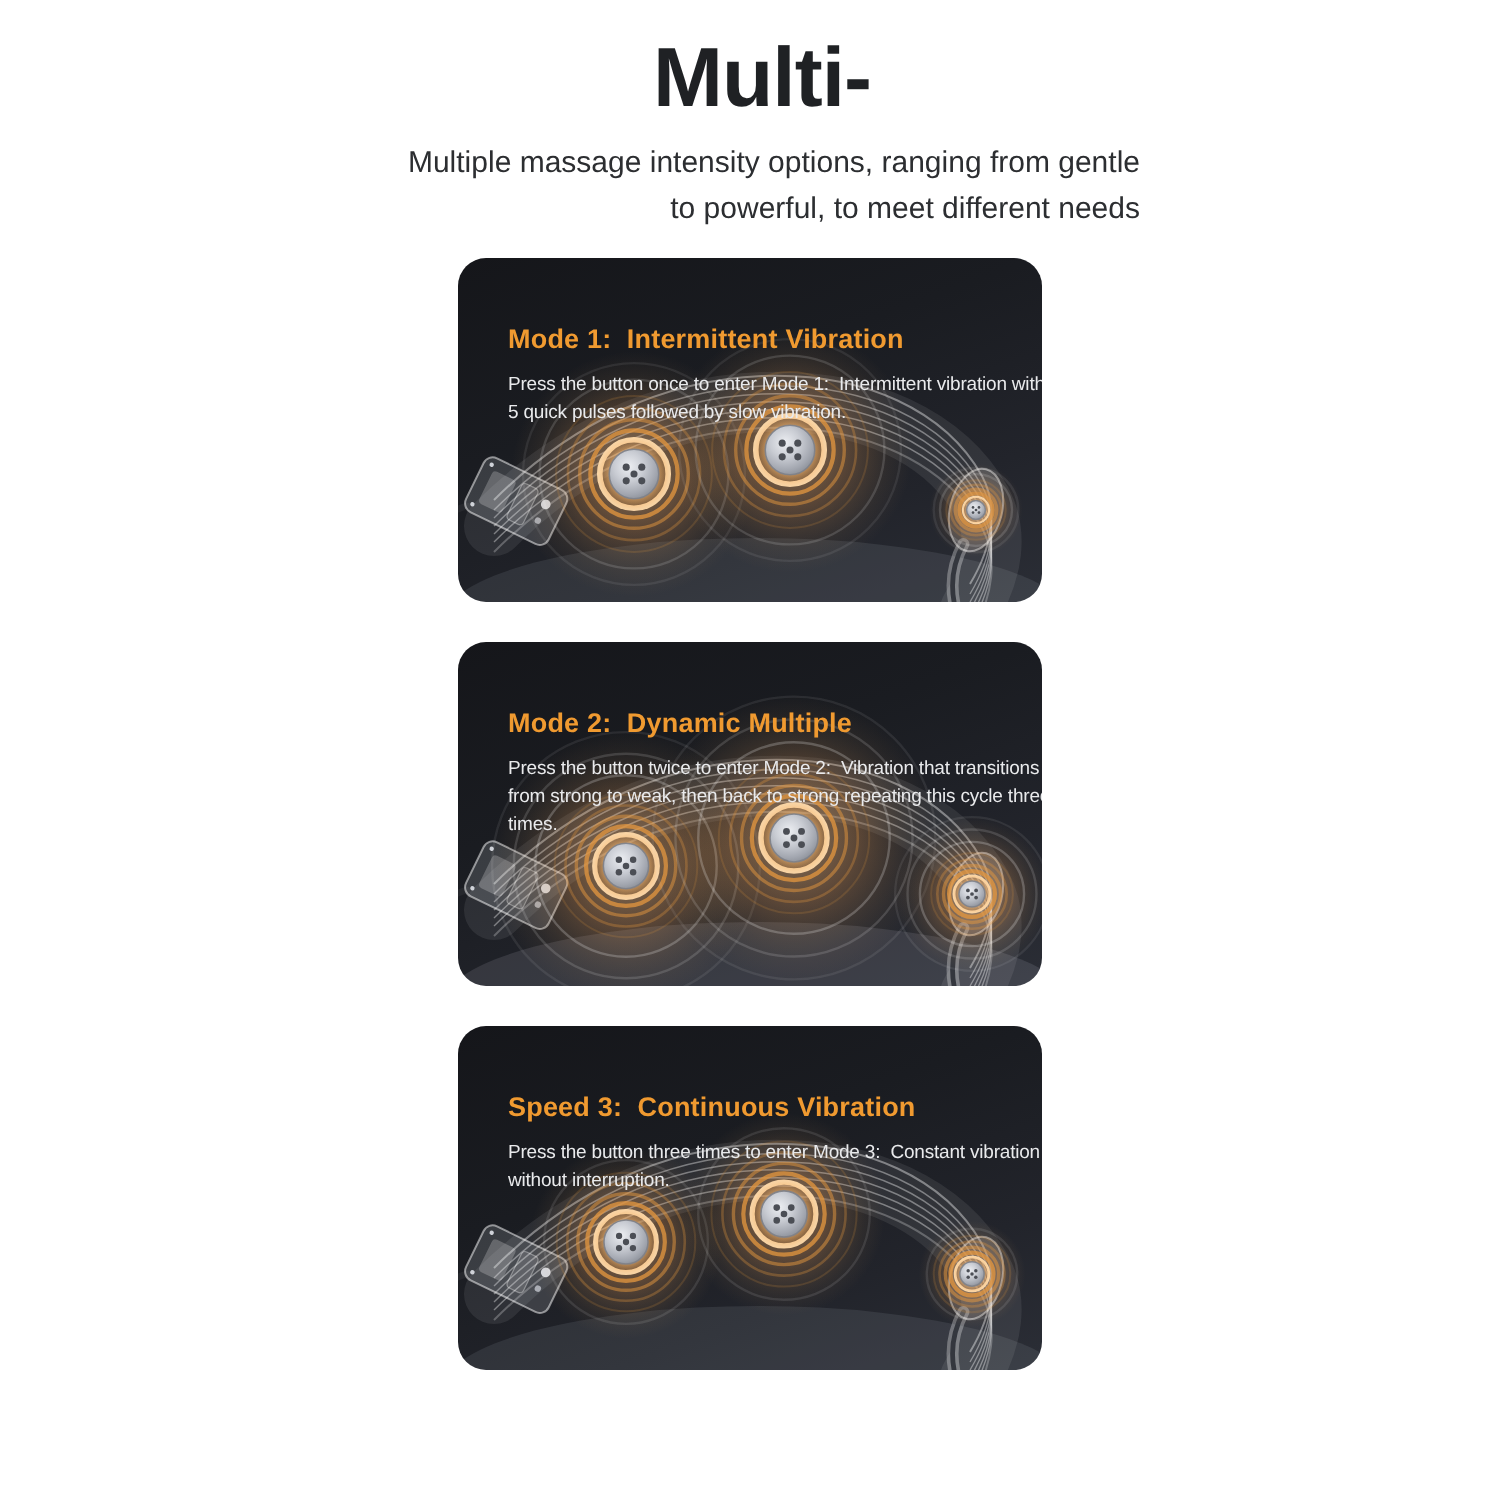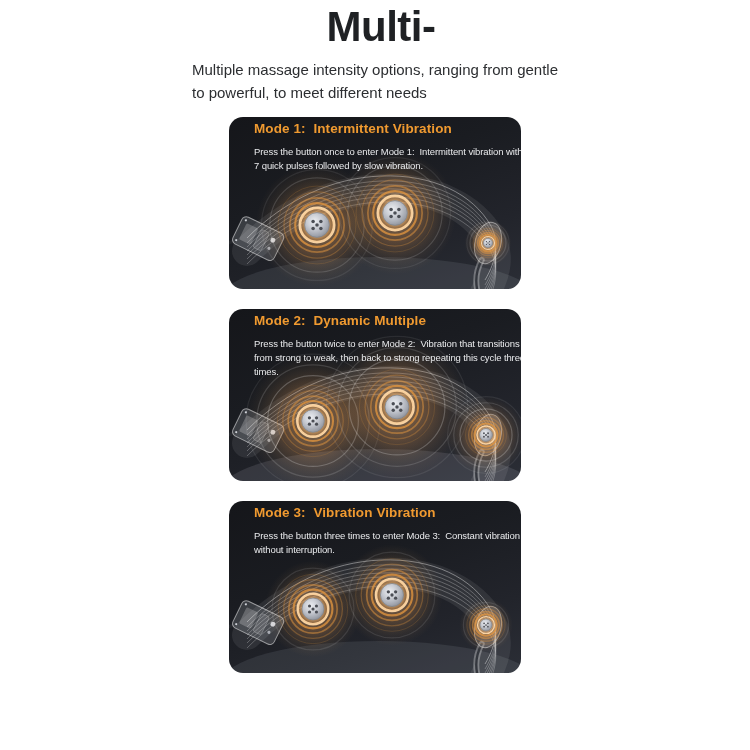--- a/index.html
+++ b/index.html
@@ -2,39 +2,39 @@
 <html style="--accent: #F09A30; --title-color: #1F2124;"><head>
 <meta charset="utf-8">
 <style>
   html,body{margin:0;padding:0;}
   body{
     width:750px;height:750px;background:#ffffff;
     font-family:"Liberation Sans","DejaVu Sans",sans-serif;
     -webkit-font-smoothing:antialiased;
   }
   .page{position:relative;width:750px;height:750px;overflow:hidden;background:#ffffff;}
-  .header{padding-top:2px;text-align:center;margin-left:12px;}
+  .header{padding-top:14px;text-align:center;margin-left:12px;}
   .title{
     margin:0;color:var(--title-color,#1f2124);
     font-size:42px;line-height:1.2;font-weight:800;letter-spacing:-0.5px;
   }
   .title span{display:block;}
   .subtitle{
     margin:7px auto 0;max-width:378px;
-    color:#2c2e31;font-size:15px;line-height:1.5;text-align:left;
+    color:#2c2e31;font-size:15px;line-height:1.5;text-align:right;
   }
   .cards{margin-top:13px;}
   .card{
     position:relative;width:292px;height:172px;margin:0 auto 20px;
     border-radius:14px;overflow:hidden;
     background:linear-gradient(160deg,#15161a 0%,#1a1c21 38%,#22242b 72%,#2b2e36 100%);
   }
   .illu{position:absolute;inset:0;}
   .illu svg{position:absolute;inset:0;width:100%;height:100%;display:block;}
-  .card-text{position:relative;z-index:2;padding:4px 25px 0 25px;}
+  .card-text{position:relative;z-index:2;padding:33px 25px 0 25px;}
   .card-heading{
     margin:0;color:var(--accent,#f09a30);
     font-size:13.5px;font-weight:bold;letter-spacing:0.1px;white-space:pre-wrap;
   }
   .card-body{
     margin:9px 0 0;width:272px;color:#e9eaec;
     font-size:9.5px;line-height:1.48;letter-spacing:-0.1px;white-space:pre-wrap;
   }
 </style>
 </head>
@@ -145,21 +145,21 @@
               <circle cx="259" cy="126" r="0.675" fill="#4b4e55"></circle>
               <circle cx="257.515" cy="124.695" r="0.675" fill="#4b4e55"></circle>
               <circle cx="260.485" cy="124.695" r="0.675" fill="#4b4e55"></circle>
               <circle cx="257.515" cy="127.305" r="0.675" fill="#4b4e55"></circle>
               <circle cx="260.485" cy="127.305" r="0.675" fill="#4b4e55"></circle>
             </g>
           </svg>
         </div>
       <div class="card-text">
         <h2 class="card-heading">Mode 1:  Intermittent Vibration</h2>
-        <p class="card-body">Press the button once to enter Mode 1:  Intermittent vibration with 7 quick pulses followed by slow vibration.</p>
+        <p class="card-body">Press the button once to enter Mode 1:  Intermittent vibration with 5 quick pulses followed by slow vibration.</p>
       </div>
     </section>
 
     <section class="card">
       <div class="illu">
           <svg viewBox="0 0 292 172" preserveAspectRatio="none">
             <defs>
               <radialGradient id="halo-c1">
                 <stop offset="0%" stop-color="#ffcf92" stop-opacity="0.5"></stop>
                 <stop offset="45%" stop-color="#f2a35a" stop-opacity="0.28"></stop>
@@ -354,19 +354,19 @@
               <circle cx="257" cy="124" r="6.09" fill="url(#metal-c2)" stroke="rgba(125,129,137,0.9)" stroke-width="0.8"></circle>
               <circle cx="257" cy="124" r="0.8699999999999999" fill="#4b4e55"></circle>
               <circle cx="255.086" cy="122.318" r="0.8699999999999999" fill="#4b4e55"></circle>
               <circle cx="258.914" cy="122.318" r="0.8699999999999999" fill="#4b4e55"></circle>
               <circle cx="255.086" cy="125.682" r="0.8699999999999999" fill="#4b4e55"></circle>
               <circle cx="258.914" cy="125.682" r="0.8699999999999999" fill="#4b4e55"></circle>
             </g>
           </svg>
         </div>
       <div class="card-text">
-        <h2 class="card-heading">Mode 3:  Vibration Vibration</h2>
+        <h2 class="card-heading">Speed 3:  Continuous Vibration</h2>
         <p class="card-body">Press the button three times to enter Mode 3:  Constant vibration without interruption.</p>
       </div>
     </section>
 
   </div>
 </div>
 
 </body></html>

